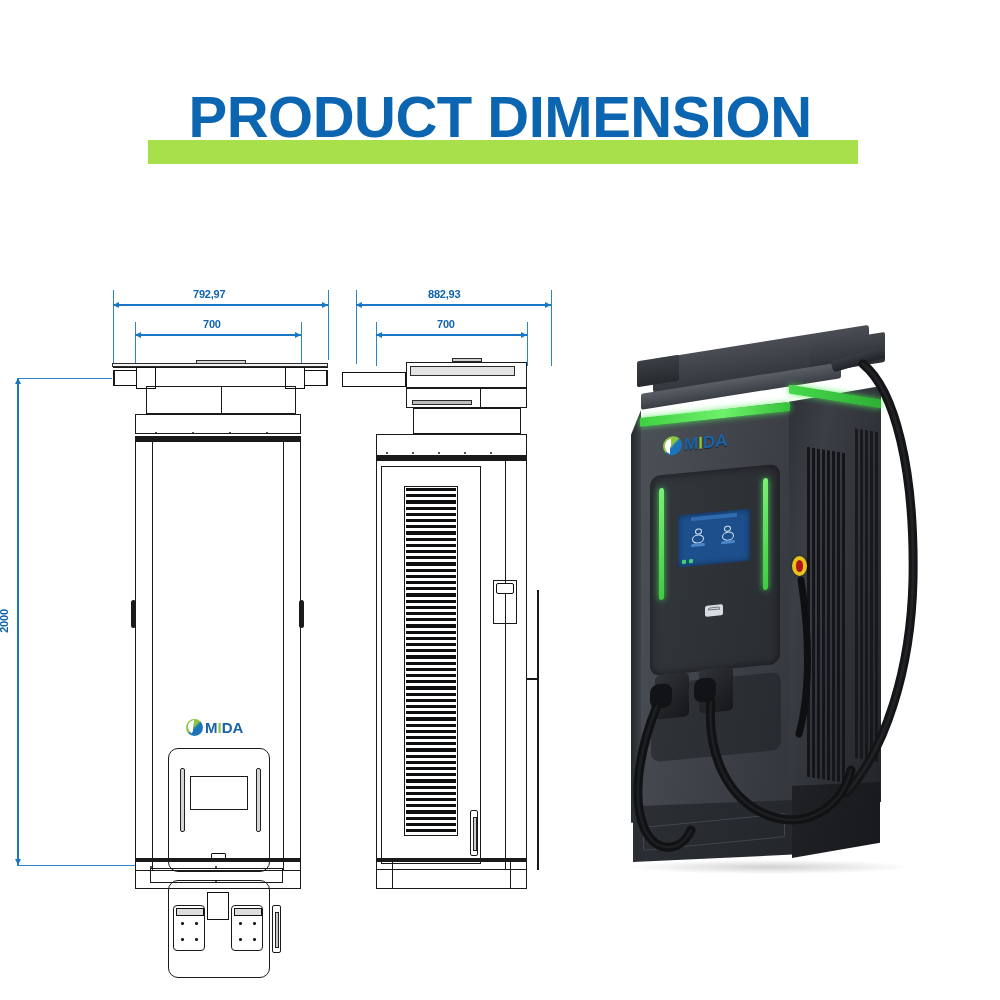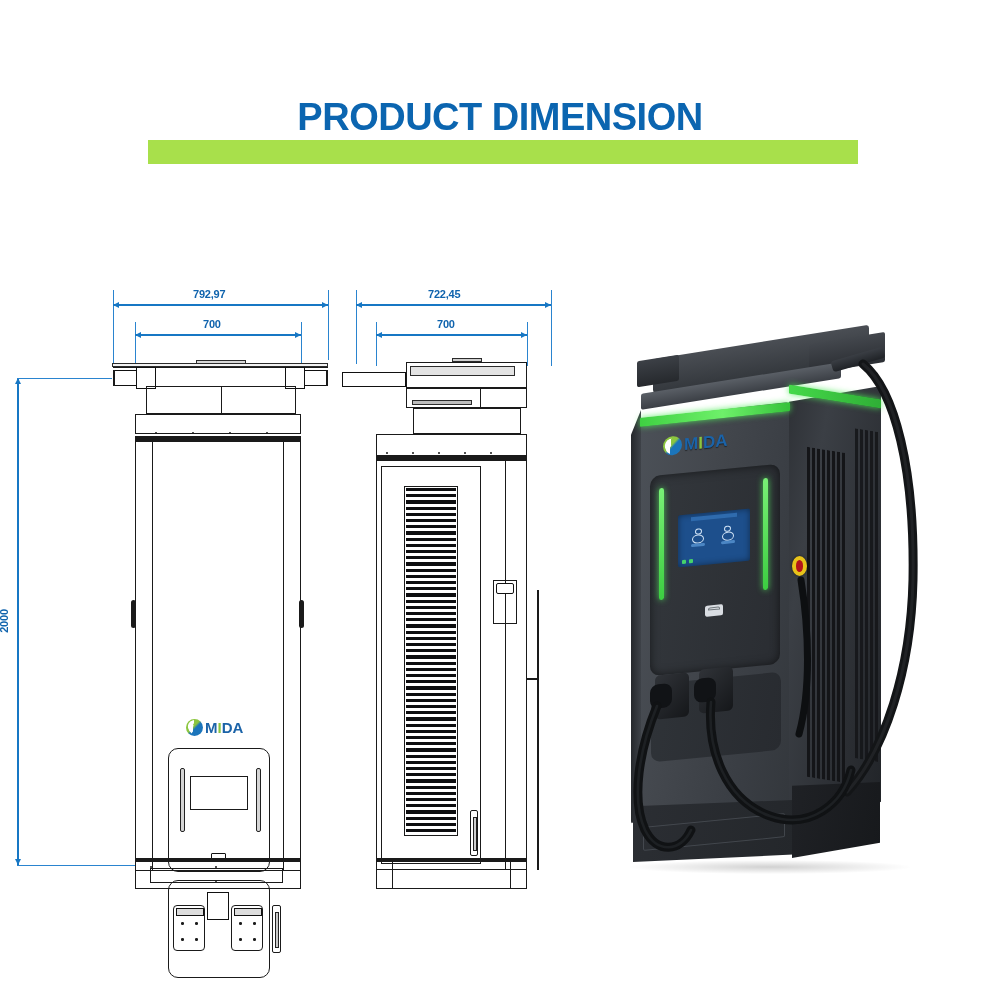--- a/index.html
+++ b/index.html
@@ -10,21 +10,21 @@
   .page{position:absolute;inset:0;background:#fff;}
 
   
   #title-block{position:absolute;left:0;top:78px;width:1000px;height:95px;}
   #title-highlight{
     position:absolute;left:148px;top:62px;width:710px;height:24px;
     background:#a8e04b;
   }
   #title-text{
     position:absolute;left:0;top:0;width:1000px;text-align:center;
-    font-size:38px;font-weight:bold;letter-spacing:-0.5px;
+    font-size:58px;font-weight:bold;letter-spacing:-0.5px;
     color:#0b65b0;font-family:"Liberation Sans",sans-serif;
     line-height:78px;white-space:nowrap;
   }
 
   
   #cad-area{position:absolute;left:0;top:260px;width:600px;height:640px;}
   .dimline{position:absolute;background:#1777c4;}
   .dimlabel{
     position:absolute;color:#0f63ad;font-size:11px;font-weight:bold;
     font-family:"Liberation Sans",sans-serif;white-space:nowrap;
@@ -219,21 +219,21 @@
     </div>
 
     <div style="position:absolute;left:0;top:0;width:600px;height:640px;">
 
       <div>
         <div class="ext-v" style="left:356px;top:30px;height:74px;"></div>
         <div class="ext-v" style="left:551px;top:30px;height:76px;"></div>
         <div class="dimline" style="left:356px;top:44px;width:195px;height:1.6px;"></div>
         <div class="arrow arr-l" style="left:356px;top:42px;"></div>
         <div class="arrow arr-r" style="left:545px;top:42px;"></div>
-        <div class="dimlabel" style="left:428px;top:28px;">722,45</div>
+        <div class="dimlabel" style="left:428px;top:28px;">882,93</div>
       </div>
 
       <div>
         <div class="ext-v" style="left:376px;top:62px;height:44px;"></div>
         <div class="ext-v" style="left:527px;top:62px;height:44px;"></div>
         <div class="dimline" style="left:376px;top:74px;width:151px;height:1.6px;"></div>
         <div class="arrow arr-l" style="left:376px;top:72px;"></div>
         <div class="arrow arr-r" style="left:521px;top:72px;"></div>
         <div class="dimlabel" style="left:437px;top:58px;">700</div>
       </div>

